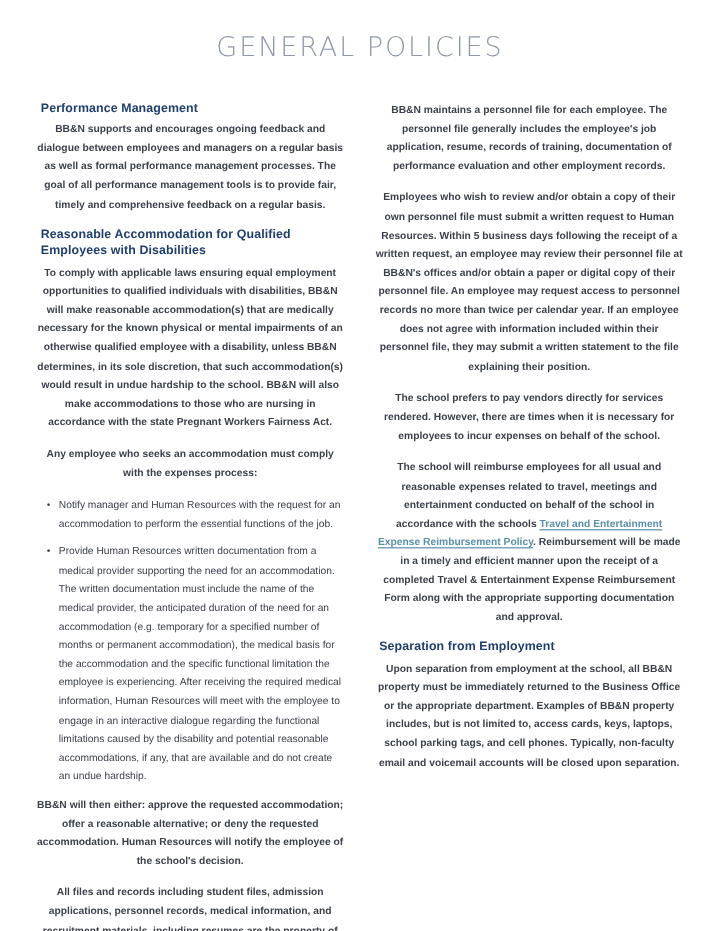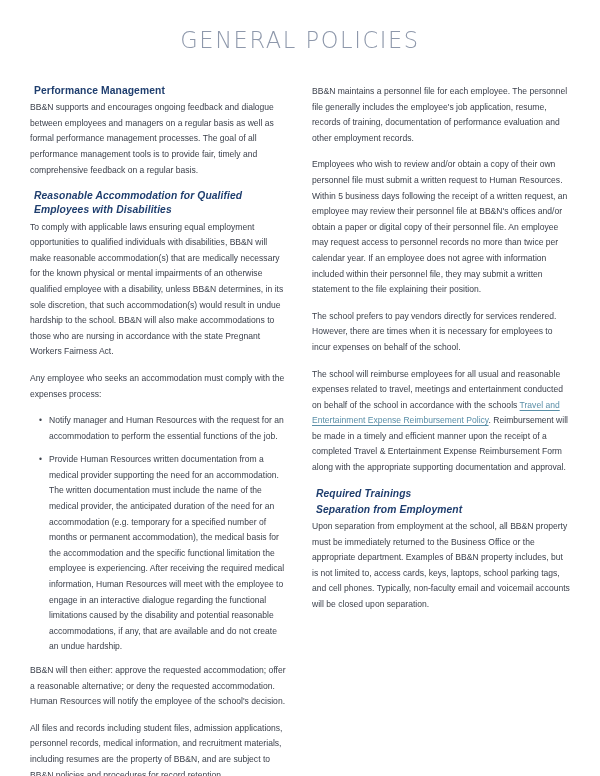--- a/index.html
+++ b/index.html
@@ -55,29 +55,29 @@
   h2.section-heading {
     font-size: 10.3px;
     line-height: 14.2px;
     font-weight: bold;
     color: #1f3e6e;
     margin: 0 0 2px 4px;
     letter-spacing: 0.1px;
   }
   .spaced-heading {
     margin-top: 14px;
-    font-style: italic;
   }
   p.body-text {
     font-size: 8.55px;
     line-height: 15.6px;
     margin: 0 0 11px 0;
     color: #3c414c;
-    text-align: left;
+    text-align: center;
     letter-spacing: 0.01px;
+    font-weight: bold;
   }
   p.tight {
     margin-bottom: 0;
   }
   ul.bullets {
     list-style: none;
     margin: 7px 0 8px 0;
     padding: 0;
   }
   ul.bullets > li {
@@ -147,21 +147,20 @@
     </div>
 
     <div class="col right">
 
       <p class="body-text">BB&amp;N maintains a personnel file for each employee. The personnel file generally includes the employee's job application, resume, records of training, documentation of performance evaluation and other employment records.</p>
       <p class="body-text">Employees who wish to review and/or obtain a copy of their own personnel file must submit a written request to Human Resources. Within 5 business days following the receipt of a written request, an employee may review their personnel file at BB&amp;N's offices and/or obtain a paper or digital  copy of their personnel file. An employee may request access to personnel records no more than twice per calendar year. If an employee does not agree with information included within their personnel file, they may submit a written statement to the file explaining their position.</p>
 
       <p class="body-text">The school prefers to pay vendors directly for services rendered. However, there are times when it is necessary for employees to incur expenses on behalf of the school.</p>
       <p class="body-text"><span>The school will reimburse employees for all usual and reasonable expenses related to travel, meetings and entertainment conducted on behalf of the school in accordance with the schools </span><a class="policy-link" href="#">Travel and Entertainment Expense Reimbursement Policy</a><span>. Reimbursement will be made in a timely and efficient manner upon the receipt of a completed Travel &amp; Entertainment Expense Reimbursement Form along with the appropriate supporting documentation and approval.</span></p>
 
-      <h2 class="section-heading spaced-heading">Required Trainings</h2>
 
       <h2 class="section-heading spaced-heading">Separation from Employment</h2>
       <p class="body-text tight">Upon separation from employment at the school, all BB&amp;N property must be immediately returned to the Business Office or the appropriate department. Examples of BB&amp;N property includes, but is not limited to, access cards, keys, laptops, school parking tags, and cell phones. Typically, non-faculty email and voicemail accounts will be closed upon separation.</p>
 
     </div>
 
   </div>
 
   <div class="footer">- 20 -</div>
 

